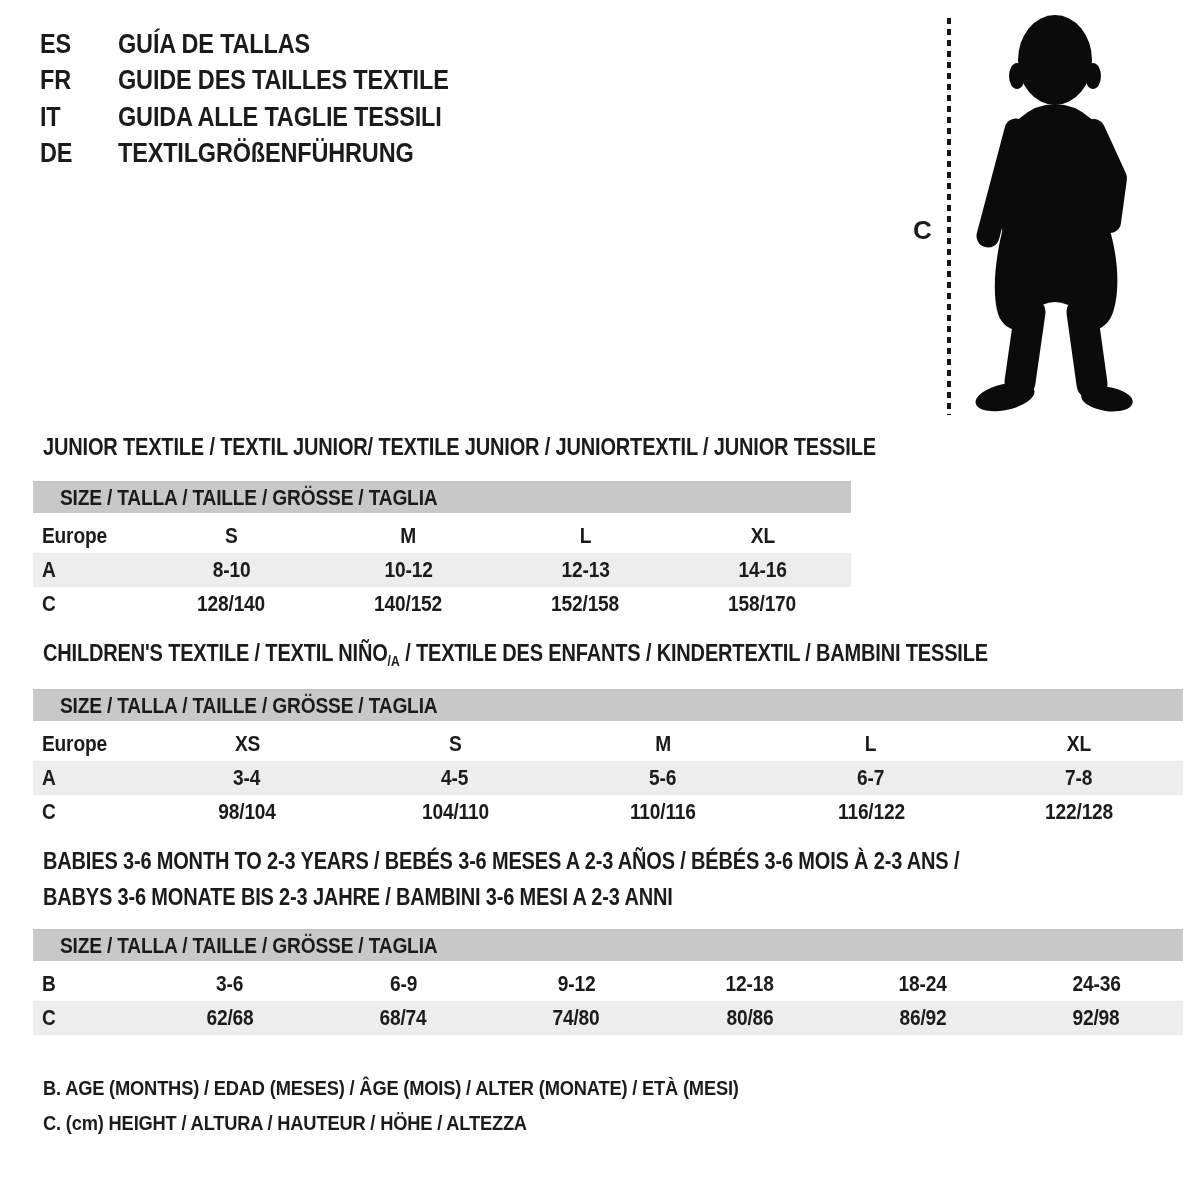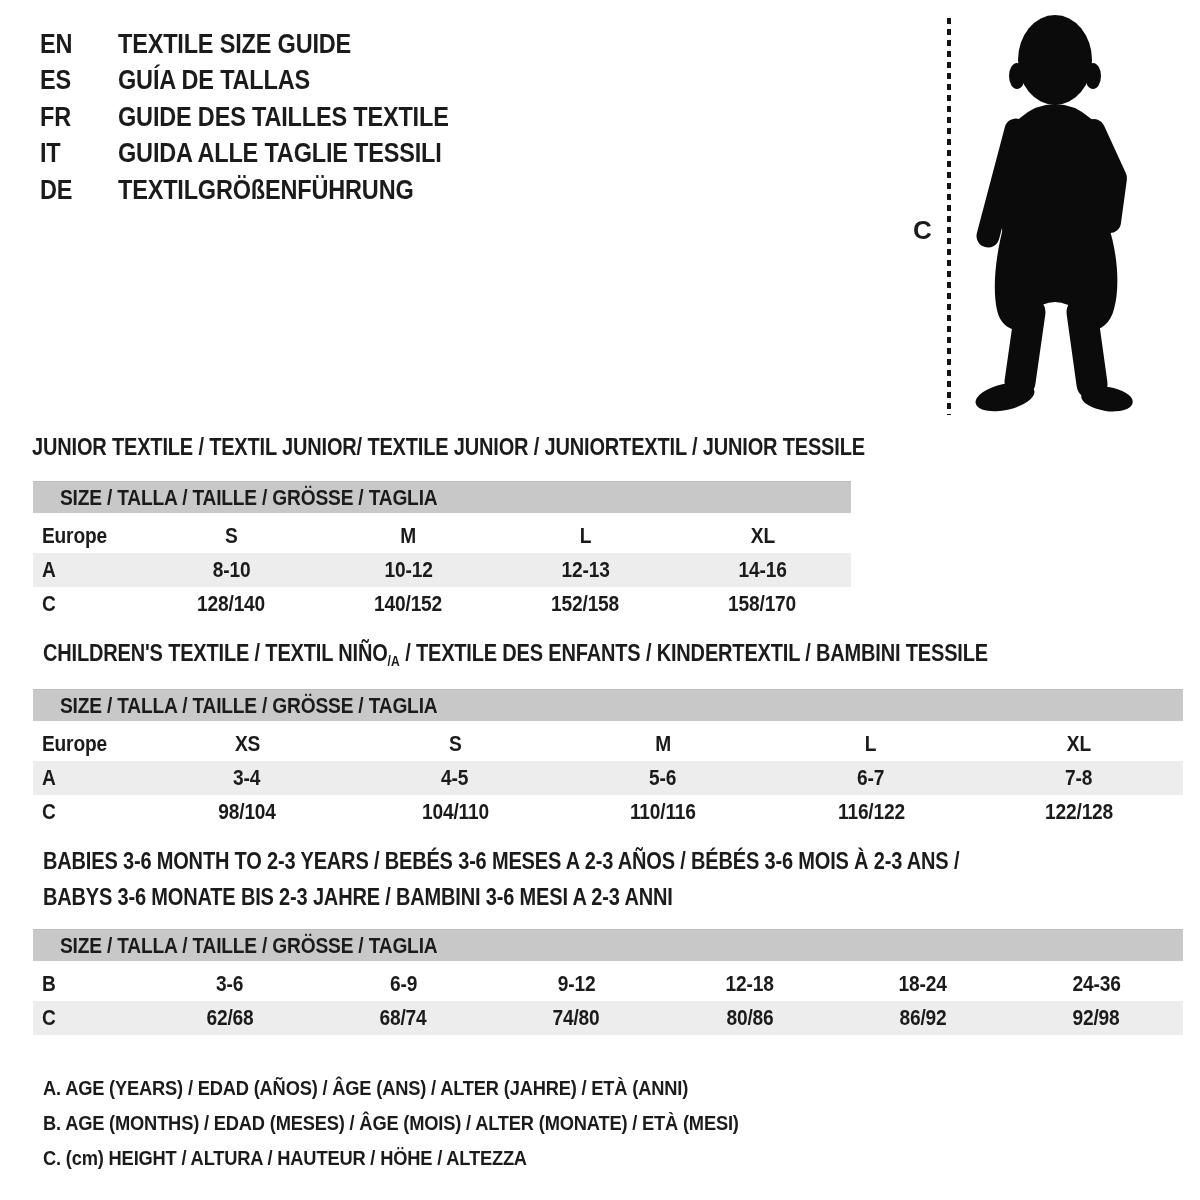--- a/index.html
+++ b/index.html
@@ -44,24 +44,20 @@
 
   
   .legend{left:43px;top:1070px;font-size:21px;font-weight:bold;}
   .legend .legend-line{line-height:35px;}
 </style>
 </head>
 <body>
 
 <div class="abs langs">
   <div class="lang-row">
-    <span class="lang-code"><span class="cx">EN</span></span>
-    <span class="cx">TEXTILE SIZE GUIDE</span>
-  </div>
-  <div class="lang-row">
     <span class="lang-code"><span class="cx">ES</span></span>
     <span class="cx">GUÍA DE TALLAS</span>
   </div>
   <div class="lang-row">
     <span class="lang-code"><span class="cx">FR</span></span>
     <span class="cx">GUIDE DES TAILLES TEXTILE</span>
   </div>
   <div class="lang-row">
     <span class="lang-code"><span class="cx">IT</span></span>
     <span class="cx">GUIDA ALLE TAGLIE TESSILI</span>
@@ -94,21 +90,21 @@
     <path d="M62,298 L52,368" stroke-width="31"></path>
     <path d="M114,298 L124,370" stroke-width="31"></path>
   </g>
   <g fill="#0b0b0b">
 
     <ellipse cx="37" cy="383" rx="30" ry="13" transform="rotate(-12 37 383)"></ellipse>
     <ellipse cx="139" cy="385" rx="26" ry="12" transform="rotate(8 139 385)"></ellipse>
   </g>
 </svg>
 
-<div class="abs sec-title" style="left:32px;top:434px;">
+<div class="abs sec-title" style="left:43px;top:434px;">
   <span class="cx">JUNIOR TEXTILE / TEXTIL JUNIOR/ TEXTILE JUNIOR / JUNIORTEXTIL / JUNIOR TESSILE</span>
 </div>
 <div class="abs" style="left:33px;top:481px;width:818px;">
   <div class="size-bar">
     <span class="cx">SIZE / TALLA / TAILLE / GRÖSSE / TAGLIA</span>
   </div>
   <table style="width:818px;">
     <colgroup>
         <col style="width:110px;">
         <col style="width:177px;">
@@ -222,16 +218,15 @@
       <td><span class="cx cxc">74/80</span></td>
       <td><span class="cx cxc">80/86</span></td>
       <td><span class="cx cxc">86/92</span></td>
       <td><span class="cx cxc">92/98</span></td>
     </tr>
   </tbody>
     </table>
 </div>
 
 <div class="abs legend">
-  <div class="legend-line"><span class="cx">A. AGE (YEARS) / EDAD (AÑOS) / ÂGE (ANS) / ALTER (JAHRE) / ETÀ (ANNI)</span></div>
   <div class="legend-line"><span class="cx">B. AGE (MONTHS) / EDAD (MESES) / ÂGE (MOIS) / ALTER (MONATE) / ETÀ (MESI)</span></div>
   <div class="legend-line"><span class="cx">C. (cm) HEIGHT / ALTURA / HAUTEUR / HÖHE / ALTEZZA</span></div>
 </div>
 
 </body></html>

